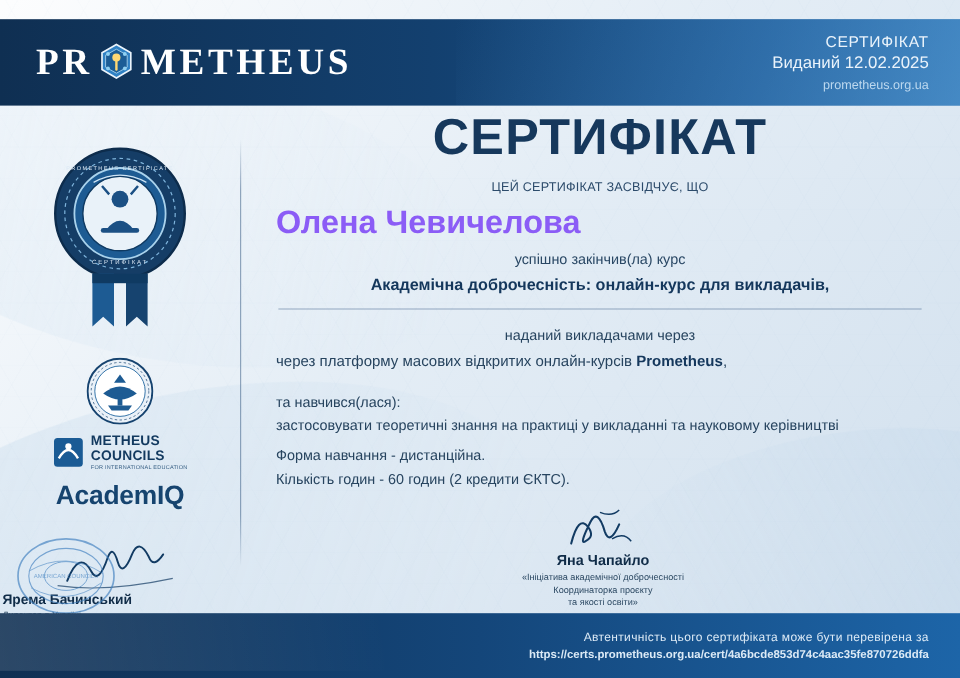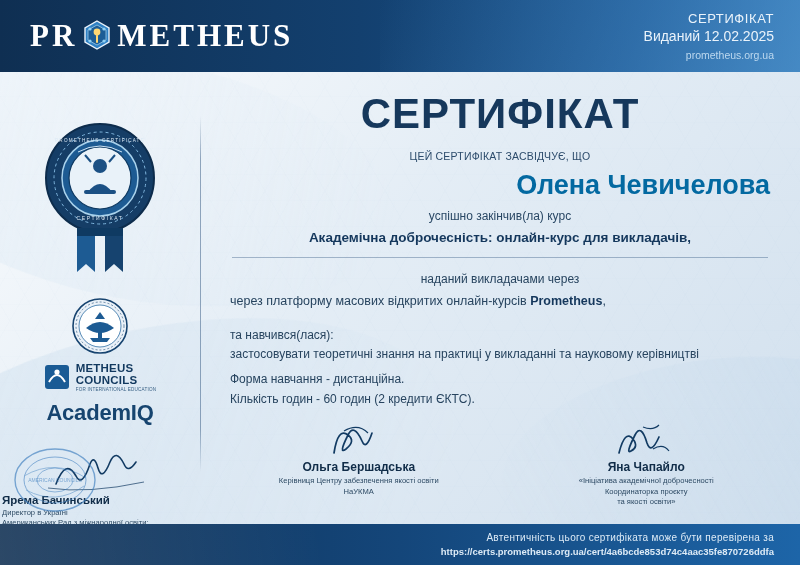--- a/index.html
+++ b/index.html
@@ -57,21 +57,21 @@
   .swoosh-c {
     width: 420px; height: 200px;
     right: -120px; top: 360px;
     background: linear-gradient(250deg, rgba(186,211,233,0.5), rgba(255,255,255,0));
     transform: rotate(-8deg);
   }
 
   
   .header {
     position: absolute;
-    top: 0; left: 0;
+    top: 16px; left: 0;
     width: 800px;
     height: 72px;
     background: linear-gradient(90deg, #0f2f52 0%, #13406f 45%, #1b5ea0 100%);
     z-index: 5;
     display: flex;
     align-items: center;
     justify-content: space-between;
   }
   .header::after {
     content: "";
@@ -122,21 +122,21 @@
     font-size: 10.5px;
     margin-top: 5px;
     color: #bcd8ef;
   }
 
   
   .footer {
     position: absolute;
     left: 0; bottom: 0;
     width: 800px;
-    height: 41px;
+    height: 54px;
     background: linear-gradient(90deg, #0f2f52 0%, #14467a 50%, #1d65a8 100%);
     z-index: 5;
     color: #dceaf6;
     display: flex;
     flex-direction: column;
     align-items: flex-end;
     justify-content: center;
     padding-right: 26px;
     box-sizing: border-box;
   }
@@ -284,24 +284,24 @@
     margin-top: 18px;
   }
   .subtitle {
     text-align: center;
     font-size: 10.5px;
     color: #2c4b6b;
     margin-top: 12px;
     letter-spacing: 0.2px;
   }
   .name {
-    text-align: right;
+    text-align: left;
     font-size: 27px;
     font-weight: 700;
-    color: #0369a1;
+    color: #8b5cf6;
     margin-top: 8px;
   }
   .completed {
     text-align: center;
     font-size: 12px;
     color: #2a4865;
     margin-top: 8px;
   }
   .course {
     text-align: center;
@@ -509,33 +509,20 @@
       <span>через платформу масових відкритих онлайн-курсів </span><b>Prometheus</b><span>,</span>
     </div>
     <div class="learned-label">та навчився(лася):</div>
     <div class="learned-text">застосовувати теоретичні знання на практиці у викладанні та науковому керівництві</div>
     <div class="form-line">Форма навчання - дистанційна.</div>
     <div class="hours-line">Кількість годин - 60 годин (2 кредити ЄКТС).</div>
   </div>
 
   <div class="signatures">
 
-    <div class="sig-block">
-      <div class="sig-scribble">
-        <svg class="scribble-svg" width="110" height="38" viewBox="0 0 110 38">
-          <path d="M30 32 q4 -26 14 -18 q8 6 -2 14 q-8 6 2 -14 q6 -12 14 6 q4 10 10 -8" fill="none" stroke="#123b63" stroke-width="1.7" stroke-linecap="round"></path>
-          <path d="M40 10 q14 -8 24 2" fill="none" stroke="#123b63" stroke-width="1.2"></path>
-        </svg>
-      </div>
-      <div class="sig-name">Ольга Бершадська</div>
-      <div class="sig-role">
-        <div>Керівниця Центру забезпечення якості освіти</div>
-        <div>НаУКМА</div>
-      </div>
-    </div>
 
     <div class="sig-block">
       <div class="sig-scribble">
         <svg class="scribble-svg" width="110" height="38" viewBox="0 0 110 38">
           <path d="M28 32 q6 -24 14 -14 q6 8 -2 12 q-6 4 4 -16 q6 -12 12 8 q4 12 12 -6" fill="none" stroke="#123b63" stroke-width="1.7" stroke-linecap="round"></path>
           <path d="M52 6 q10 4 16 -2" fill="none" stroke="#123b63" stroke-width="1.2"></path>
           <path d="M62 28 q10 -6 16 2" fill="none" stroke="#123b63" stroke-width="1.2"></path>
         </svg>
       </div>
       <div class="sig-name">Яна Чапайло</div>

